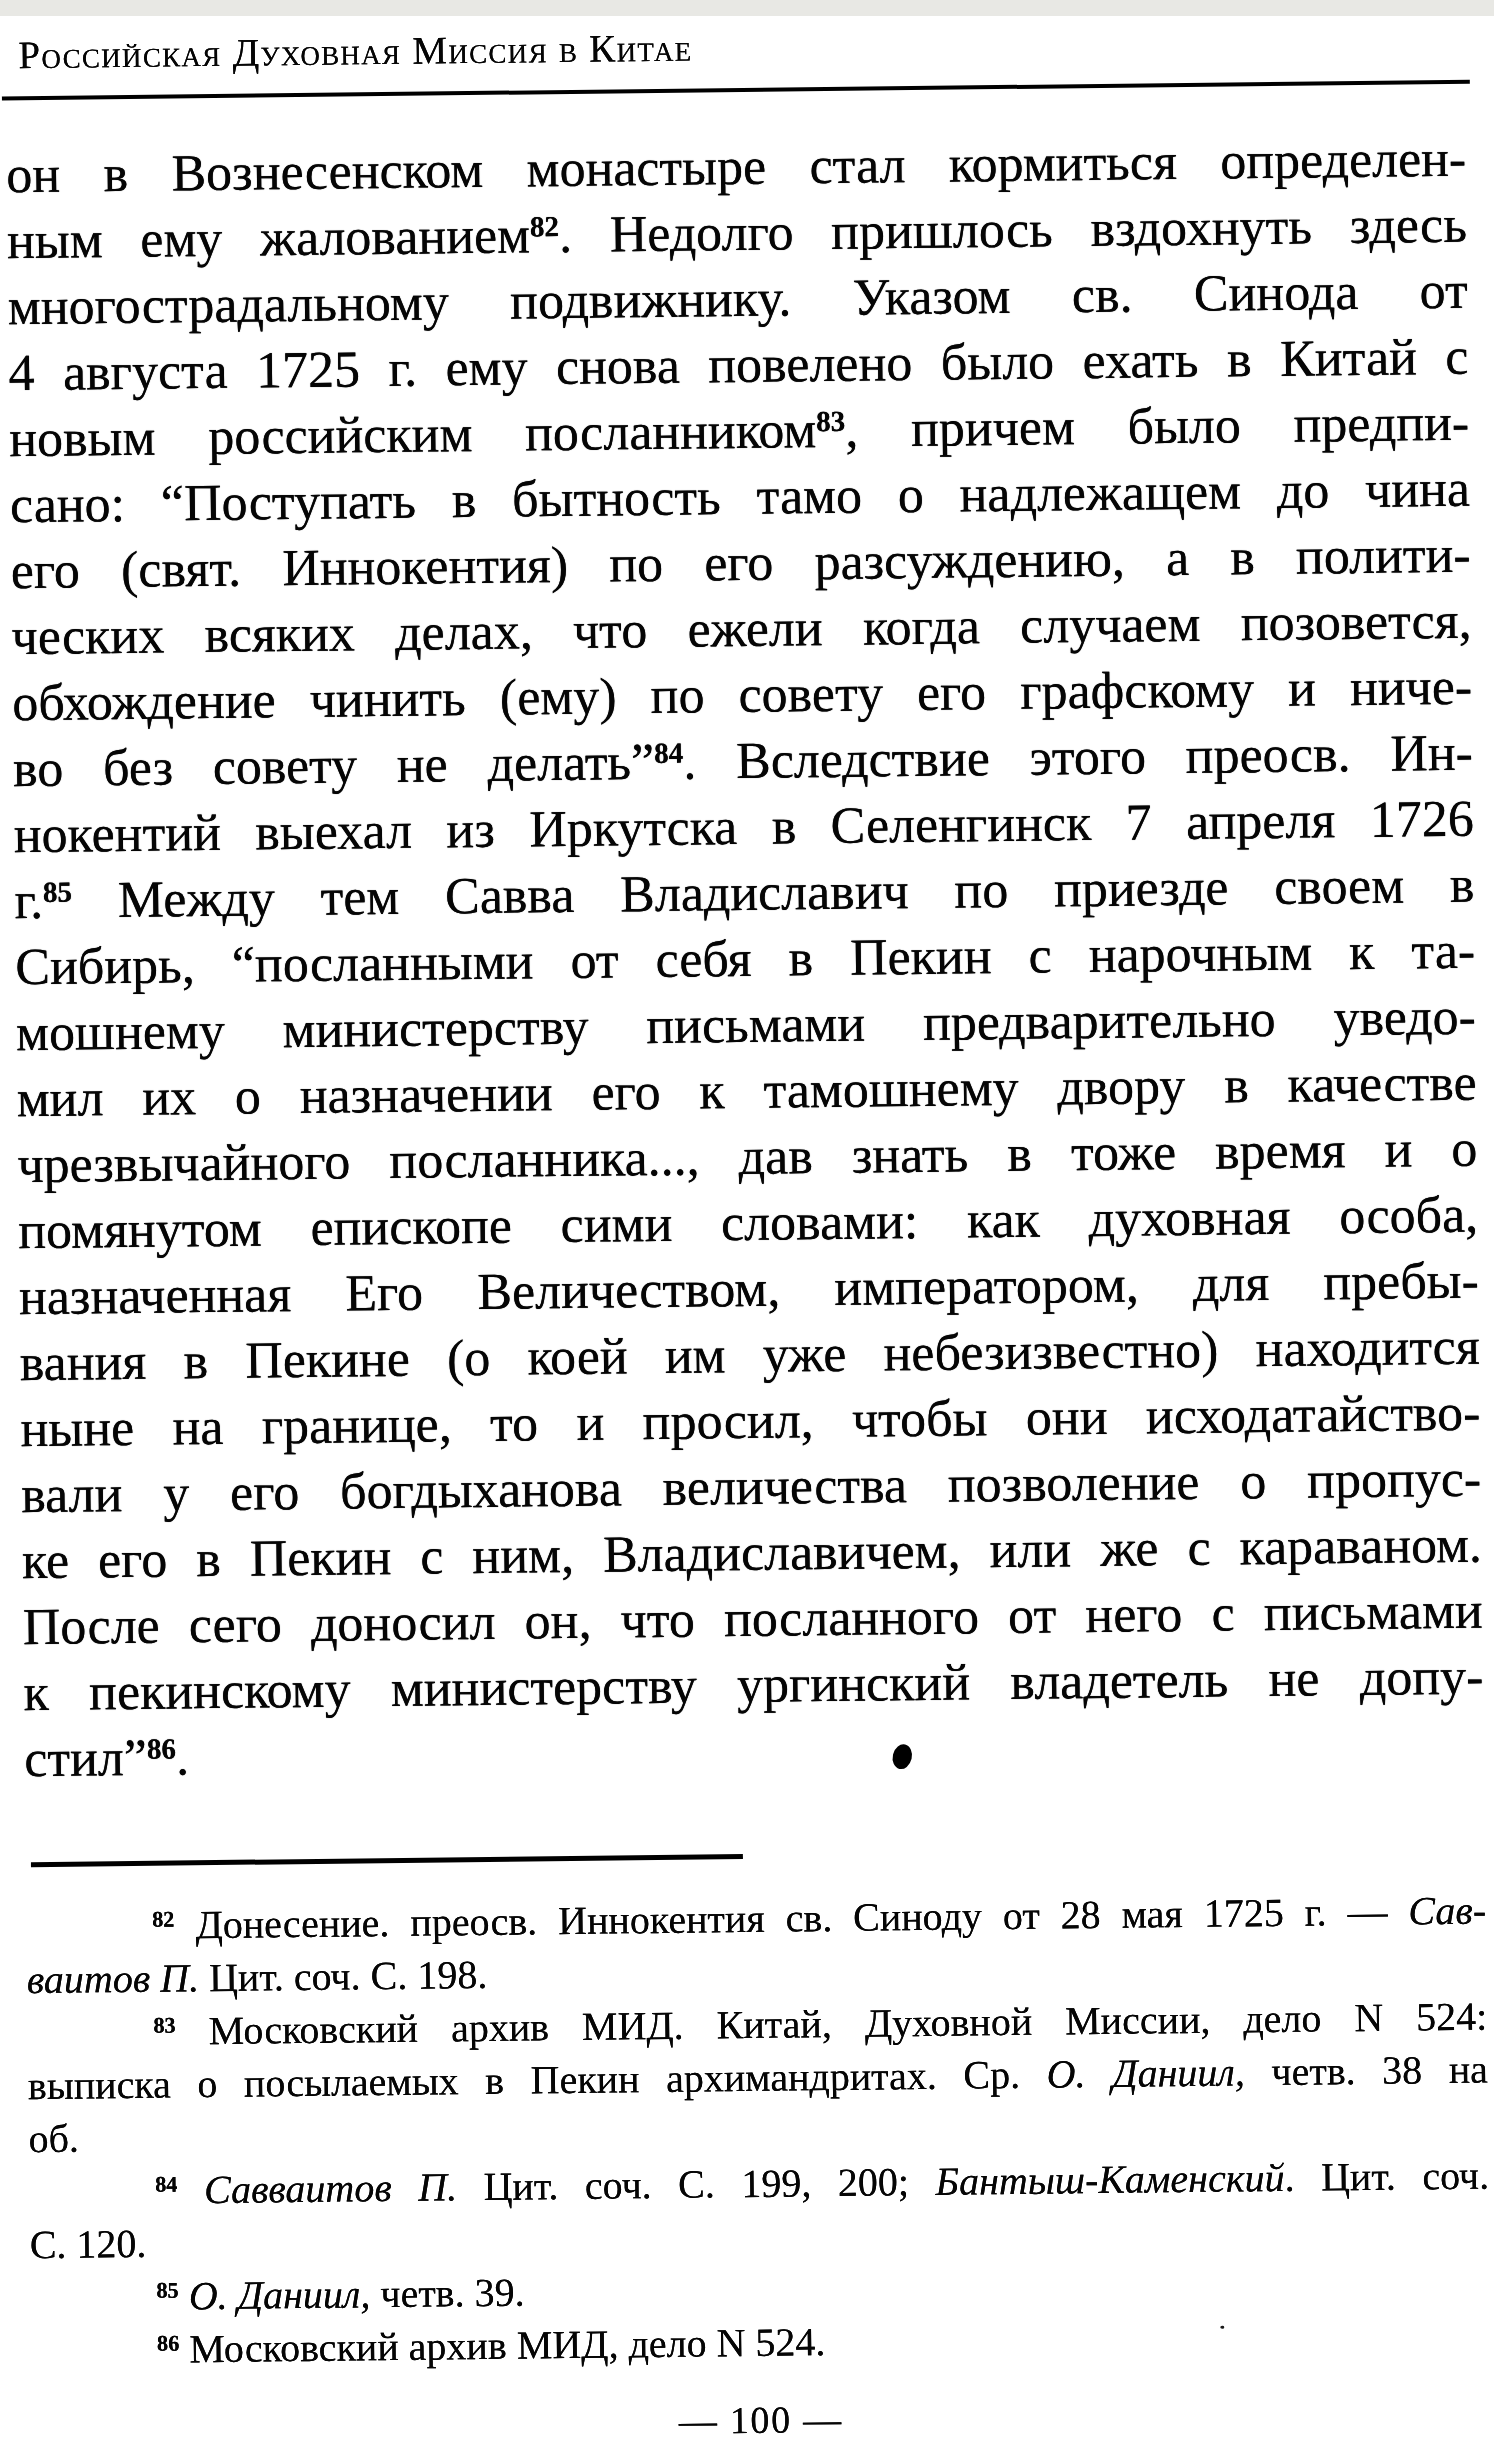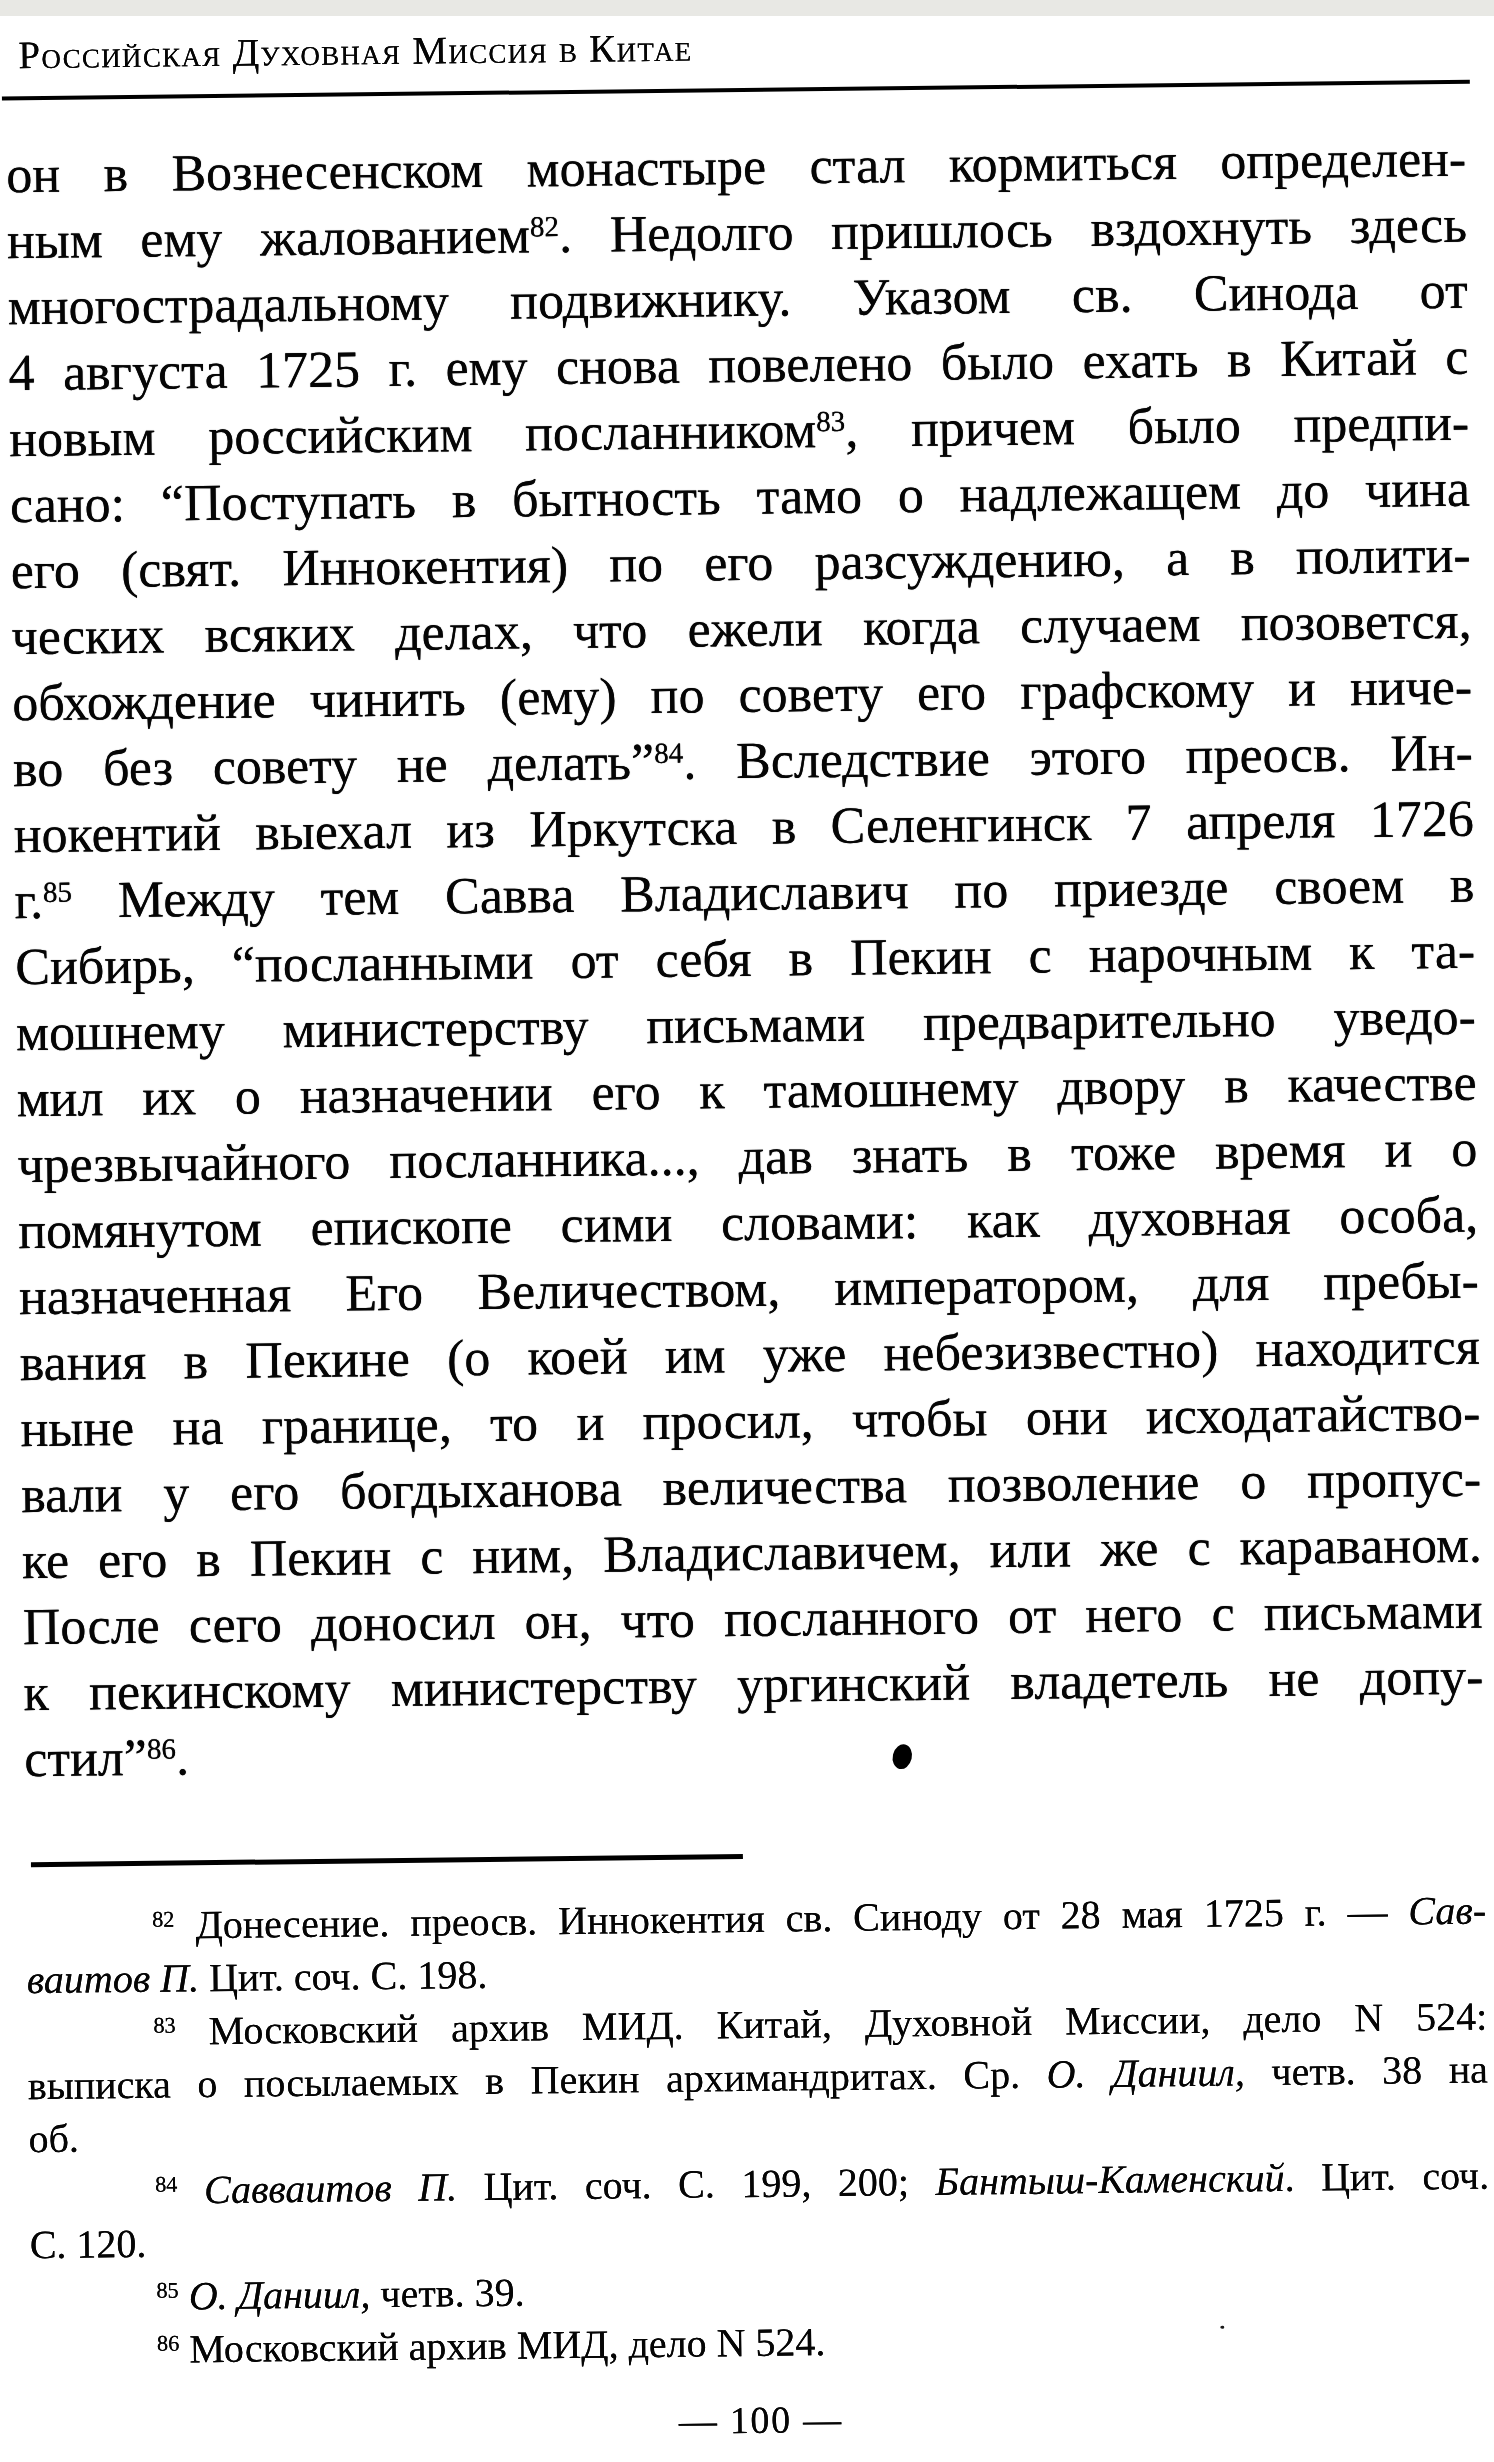--- a/index.html
+++ b/index.html
@@ -63,20 +63,21 @@
   }
   .line.last { text-align-last: left; }
   .line.indent { padding-left: 126px; }
   .it { font-style: italic; }
   sup {
     font-size: 0.56em;
     line-height: 0;
     vertical-align: baseline;
     position: relative;
     top: -0.55em;
+    font-weight: bold;
   }
   .ink-blot {
     position: absolute;
     left: 887px; top: 1730px;
     width: 19.3px; height: 25px;
     background: #000;
     border-radius: 50%;
     transform: rotate(14deg);
   }
   .speck {

